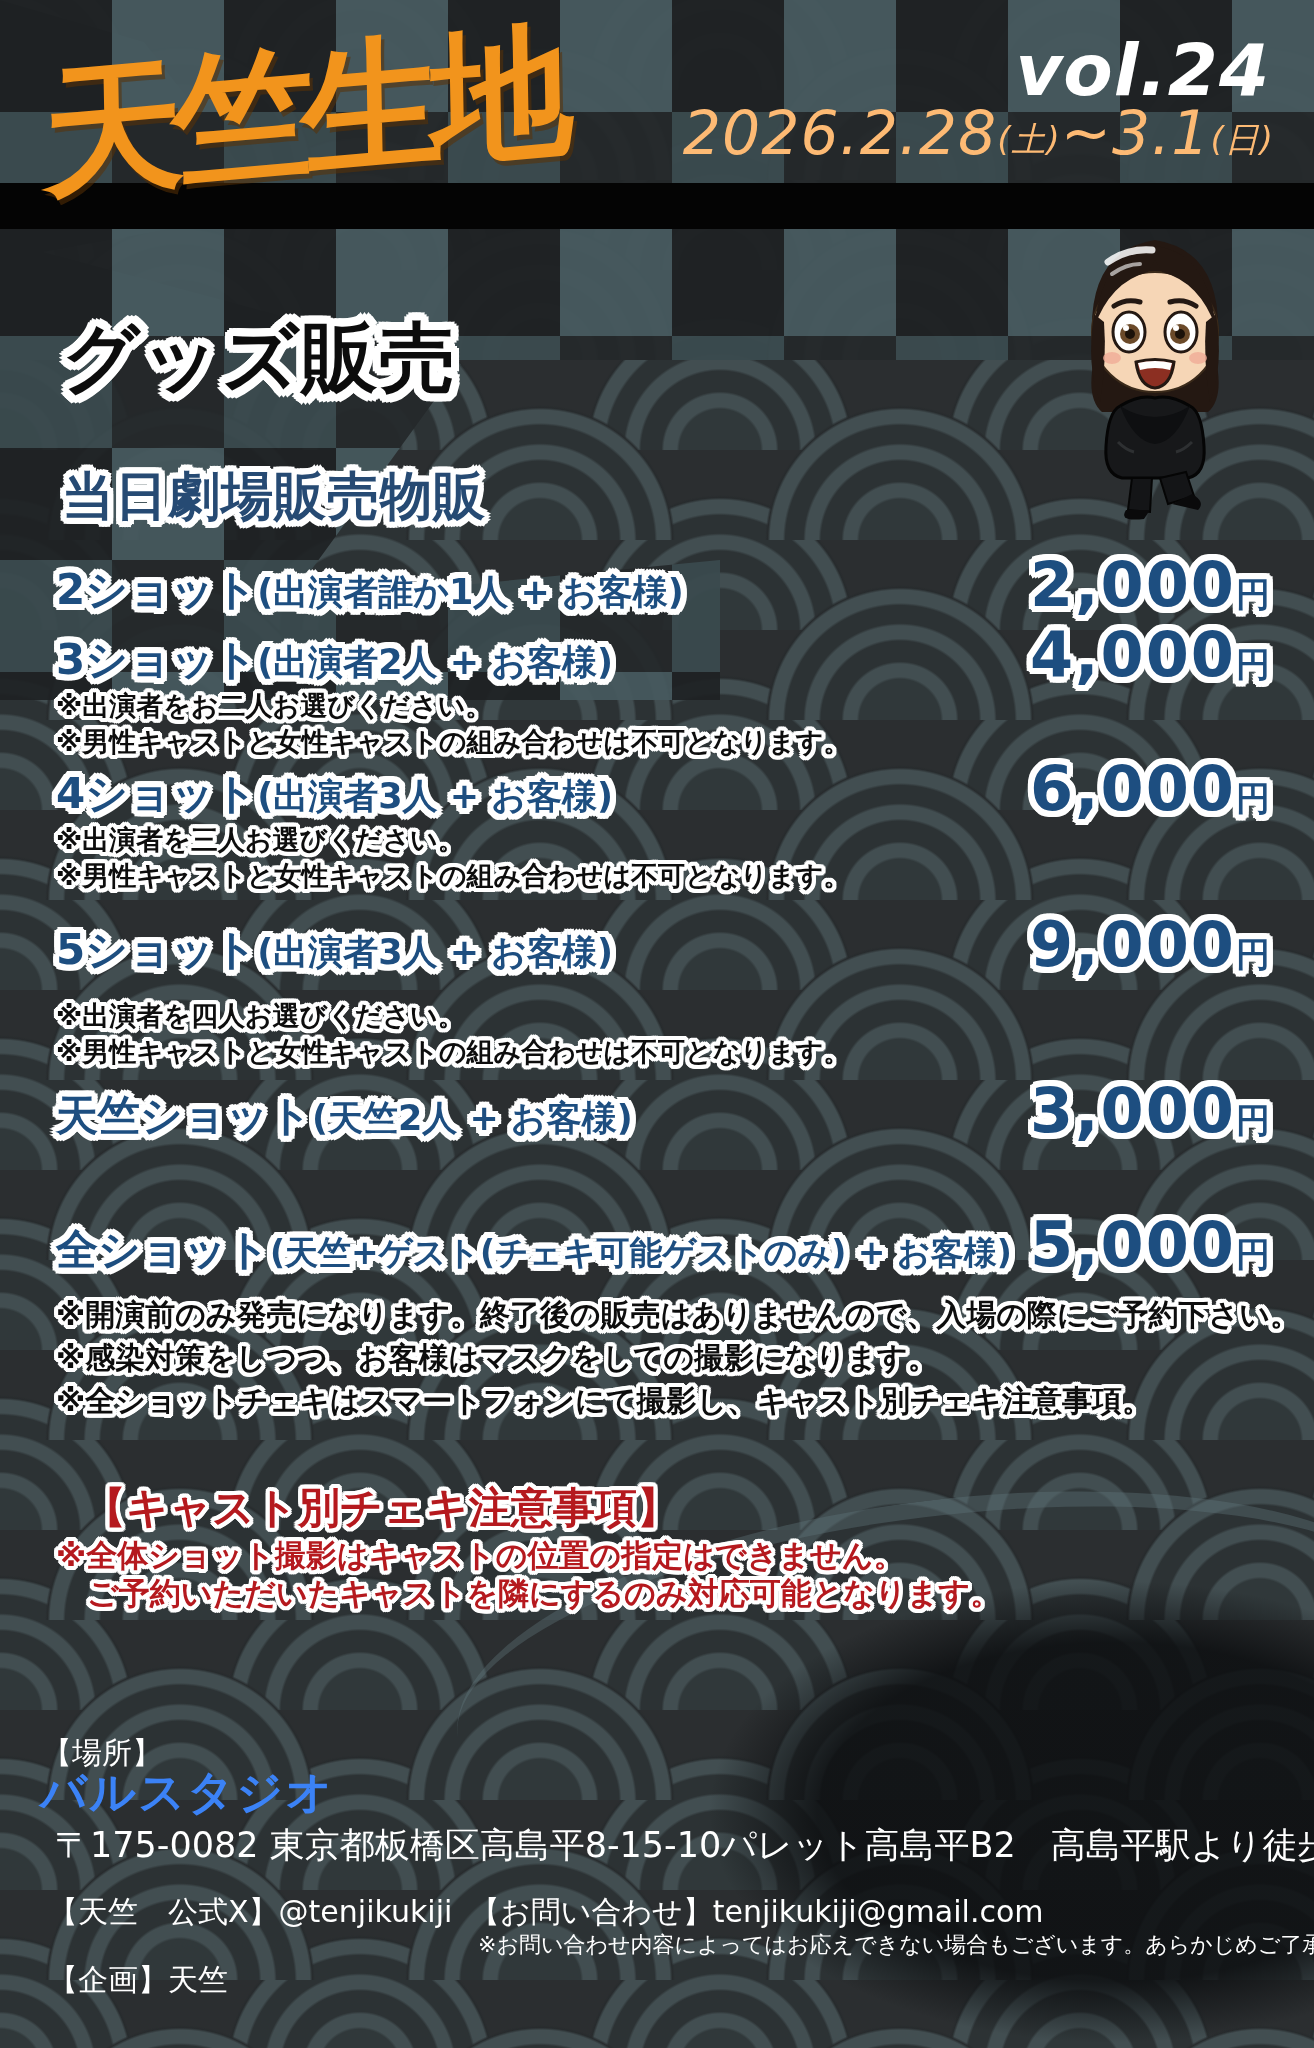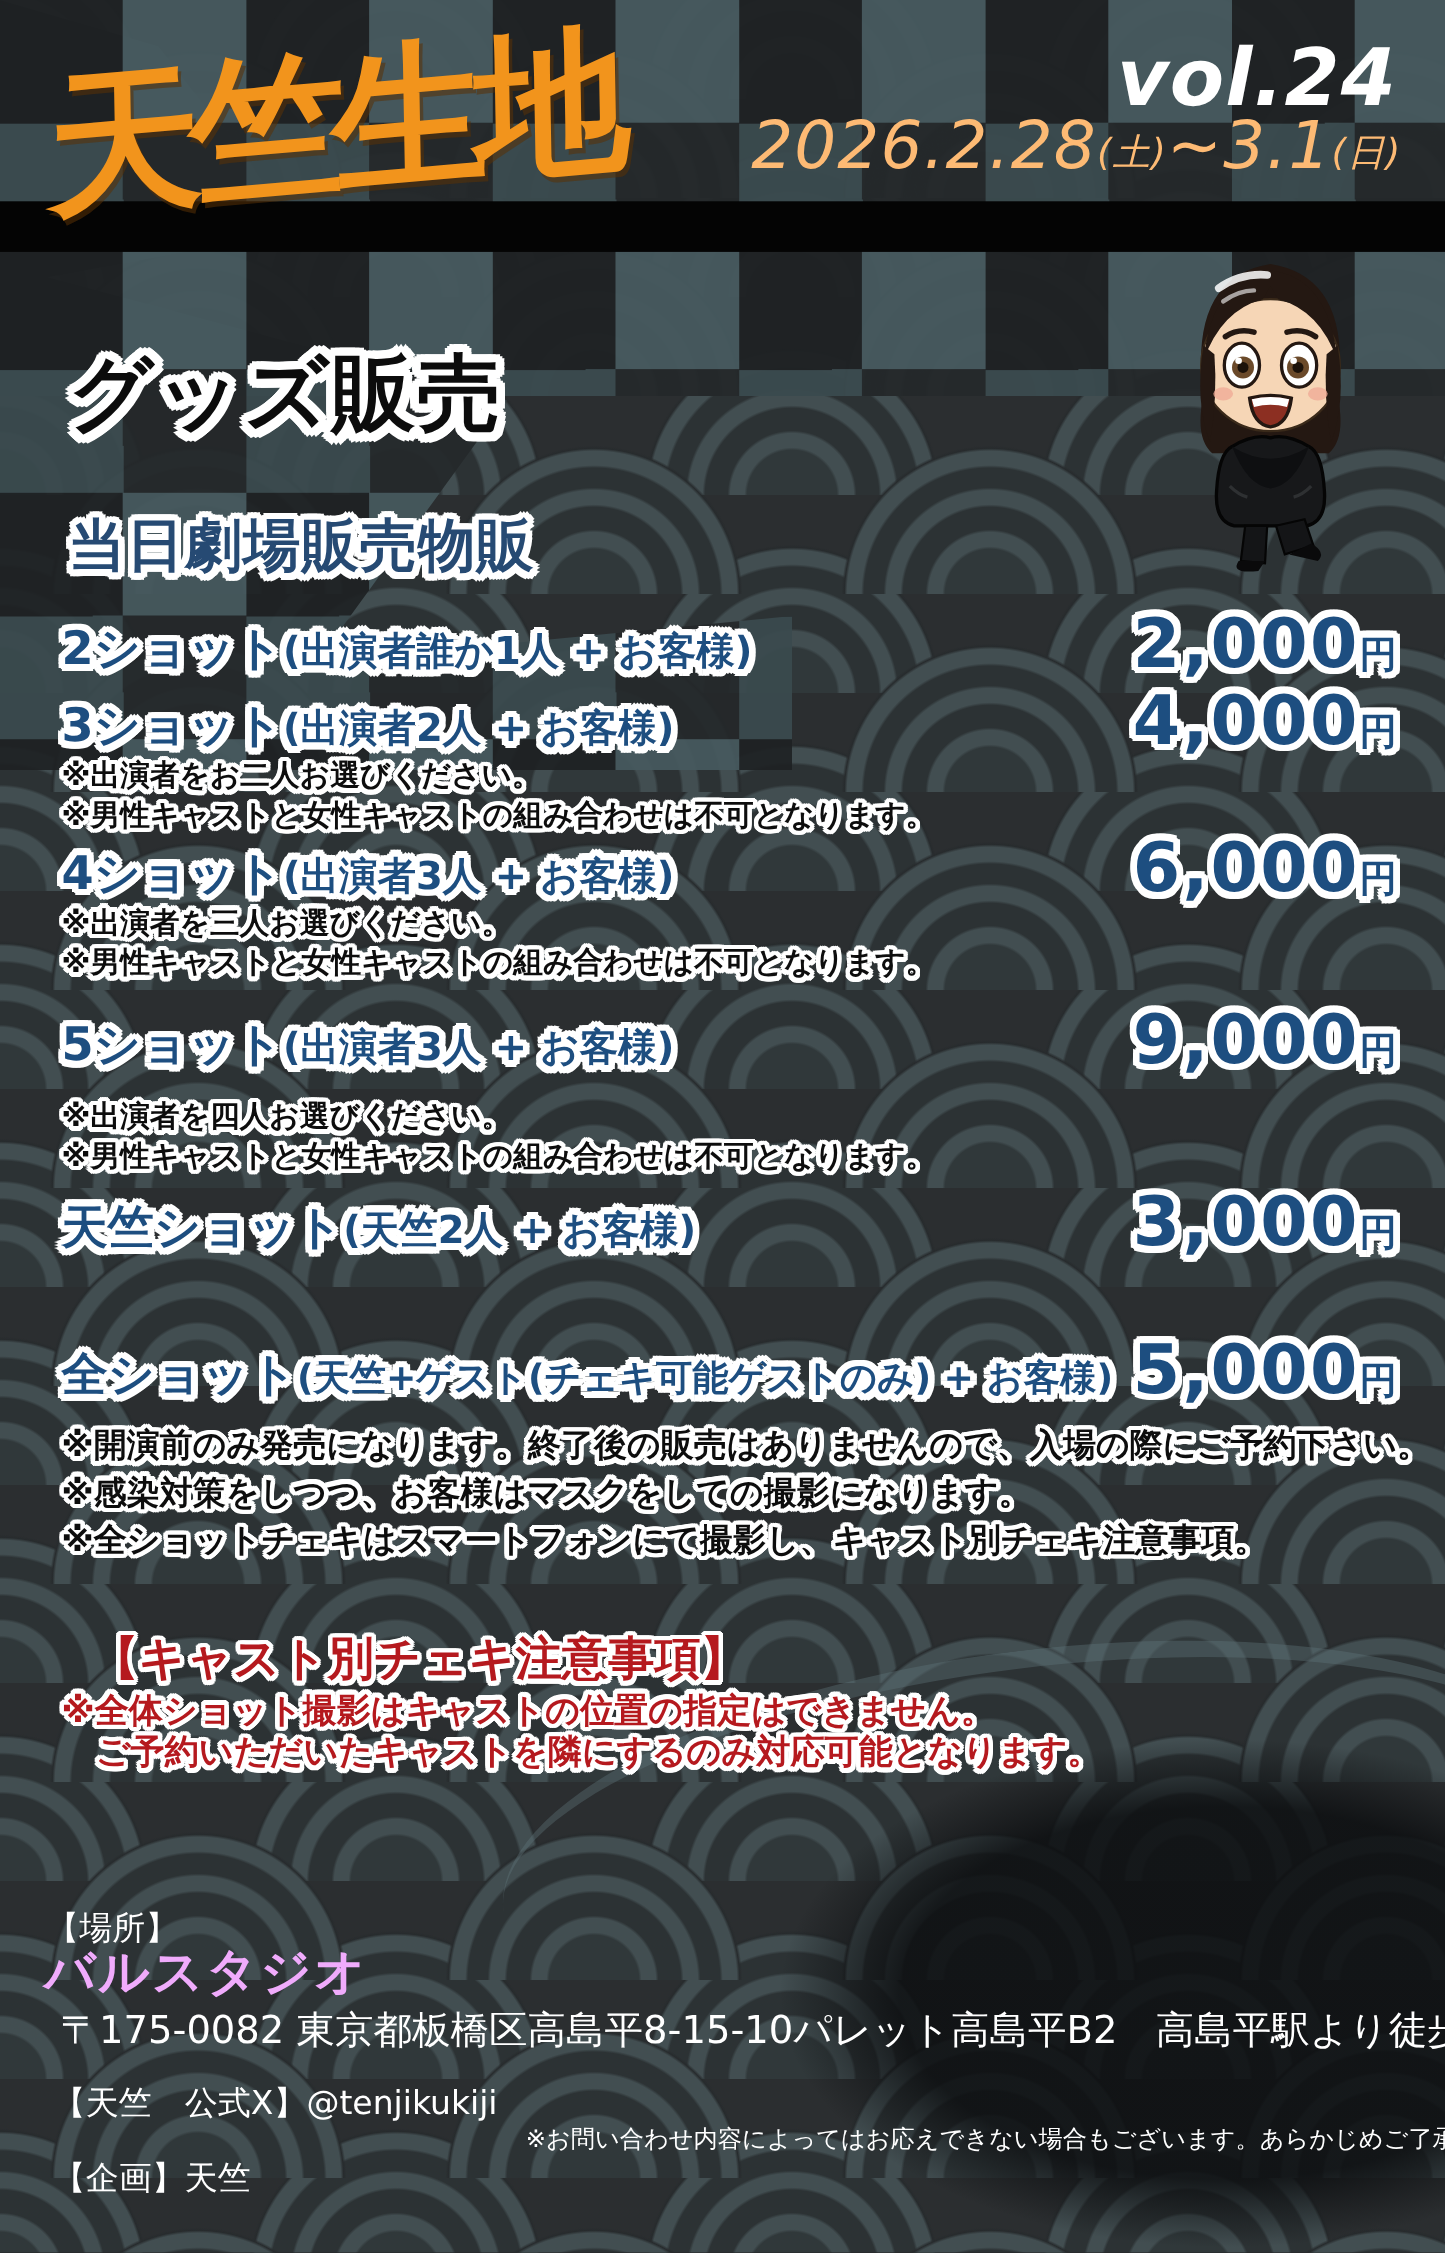--- a/index.html
+++ b/index.html
@@ -109,21 +109,21 @@
   
   .caution-heading{
     position:absolute;z-index:3;left:84px;top:1480px;
     font-size:42px;font-weight:900;color:#b5191e;white-space:nowrap;
   }
   .caution-lines{position:absolute;z-index:3;left:56px;top:1536px;}
   .cline{font-size:31px;font-weight:900;color:#b5191e;line-height:38px;white-space:nowrap;}
 
   
   .venue-label{position:absolute;z-index:3;left:42px;top:1733px;font-size:30px;color:#fff;}
-  .venue-name{position:absolute;z-index:3;left:40px;top:1762px;font-size:46px;font-weight:900;color:#f0abfc;letter-spacing:2px;}
+  .venue-name{position:absolute;z-index:3;left:40px;top:1762px;font-size:46px;font-weight:900;color:#3b82f6;letter-spacing:2px;}
   .venue-address{position:absolute;z-index:3;left:55px;top:1822px;font-size:35px;color:#fff;white-space:nowrap;}
   .footer-x-left{position:absolute;z-index:3;left:48px;top:1892px;font-size:30px;color:#fff;white-space:nowrap;}
   .footer-x-right{position:absolute;z-index:3;left:470px;top:1892px;font-size:30px;color:#fff;white-space:nowrap;}
   .contact-note{position:absolute;z-index:3;left:478px;top:1930px;font-size:22px;color:#fff;white-space:nowrap;}
   .footer-plan{position:absolute;z-index:3;left:48px;top:1960px;font-size:30px;color:#fff;white-space:nowrap;}
   .footer-production{position:absolute;z-index:3;left:312px;top:1960px;font-size:30px;color:#fff;white-space:nowrap;}
 
   
   .mascot{position:absolute;z-index:3;left:1052px;top:210px;width:206px;height:312px;}
 </style>
@@ -231,15 +231,16 @@
   <div class="caution-lines">
     <div class="cline sw4">※全体ショット撮影はキャストの位置の指定はできません。</div>
     <div class="cline sw4">　ご予約いただいたキャストを隣にするのみ対応可能となります。</div>
   </div>
 
   <div class="venue-label">【場所】</div>
   <div class="venue-name">バルスタジオ</div>
   <div class="venue-address">〒175-0082 東京都板橋区高島平8-15-10パレット高島平B2　高島平駅より徒歩5分</div>
 
   <div class="footer-x-left"><span>【天竺　公式X】</span><span>@tenjikukiji</span></div>
+  <div class="footer-x-right"><span>【お問い合わせ】</span><span>tenjikukiji@gmail.com</span></div>
   <div class="contact-note">※お問い合わせ内容によってはお応えできない場合もございます。あらかじめご了承ください。</div>
   <div class="footer-plan"><span>【企画】</span><span>天竺</span></div>
 </div>
 
 </body></html>

